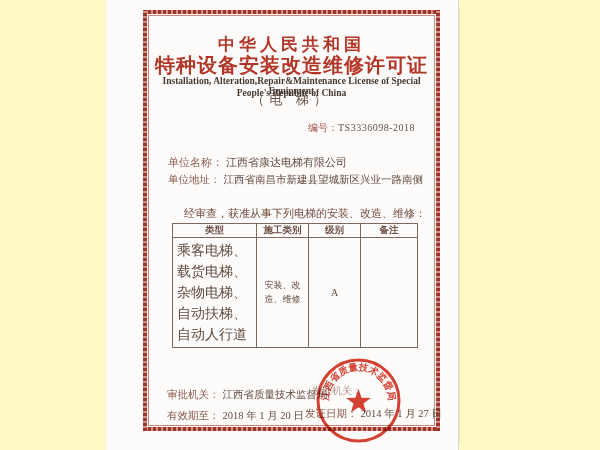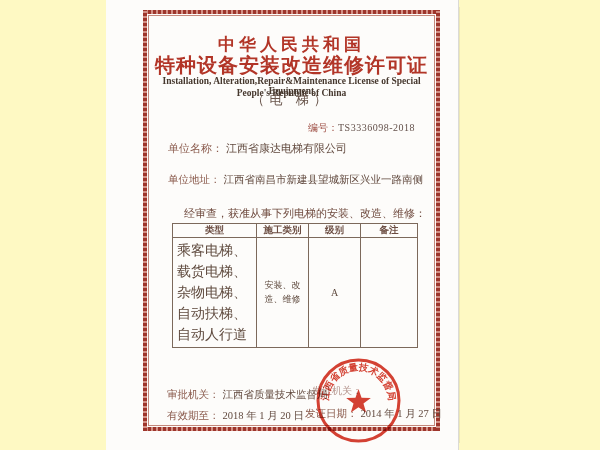--- a/index.html
+++ b/index.html
@@ -31,21 +31,21 @@
   .title-en2 { top:88px;  font-size:9.5px; font-weight:bold; color:#46382e; }
   .category  { top:91px; font-size:13px; letter-spacing:5px; color:#6a564c; }
 
   .number-line { top:121px; left:308px; font-size:10px; }
   .number-line .lbl { color:#a05248; }
   .number-line .val { color:#63504a; letter-spacing:0.5px; }
 
   .field { font-size:11px; }
   .field .lbl { color:#8a5a4c; }
   .field .val { color:#61493e; margin-left:3px; }
-  .f-name { top:141px; left:168px; }
+  .f-name { top:155px; left:168px; }
   .f-addr { top:173px; left:168px; font-size:10.5px; }
 
   .intro { top:206px; left:184px; font-size:11px; color:#6f4a3e; }
 
   table.lic {
     position:absolute; left:172px; top:223px; width:245px;
     border-collapse:collapse; table-layout:fixed;
   }
   table.lic th, table.lic td { border:1px solid #7c695b; }
   table.lic th {

